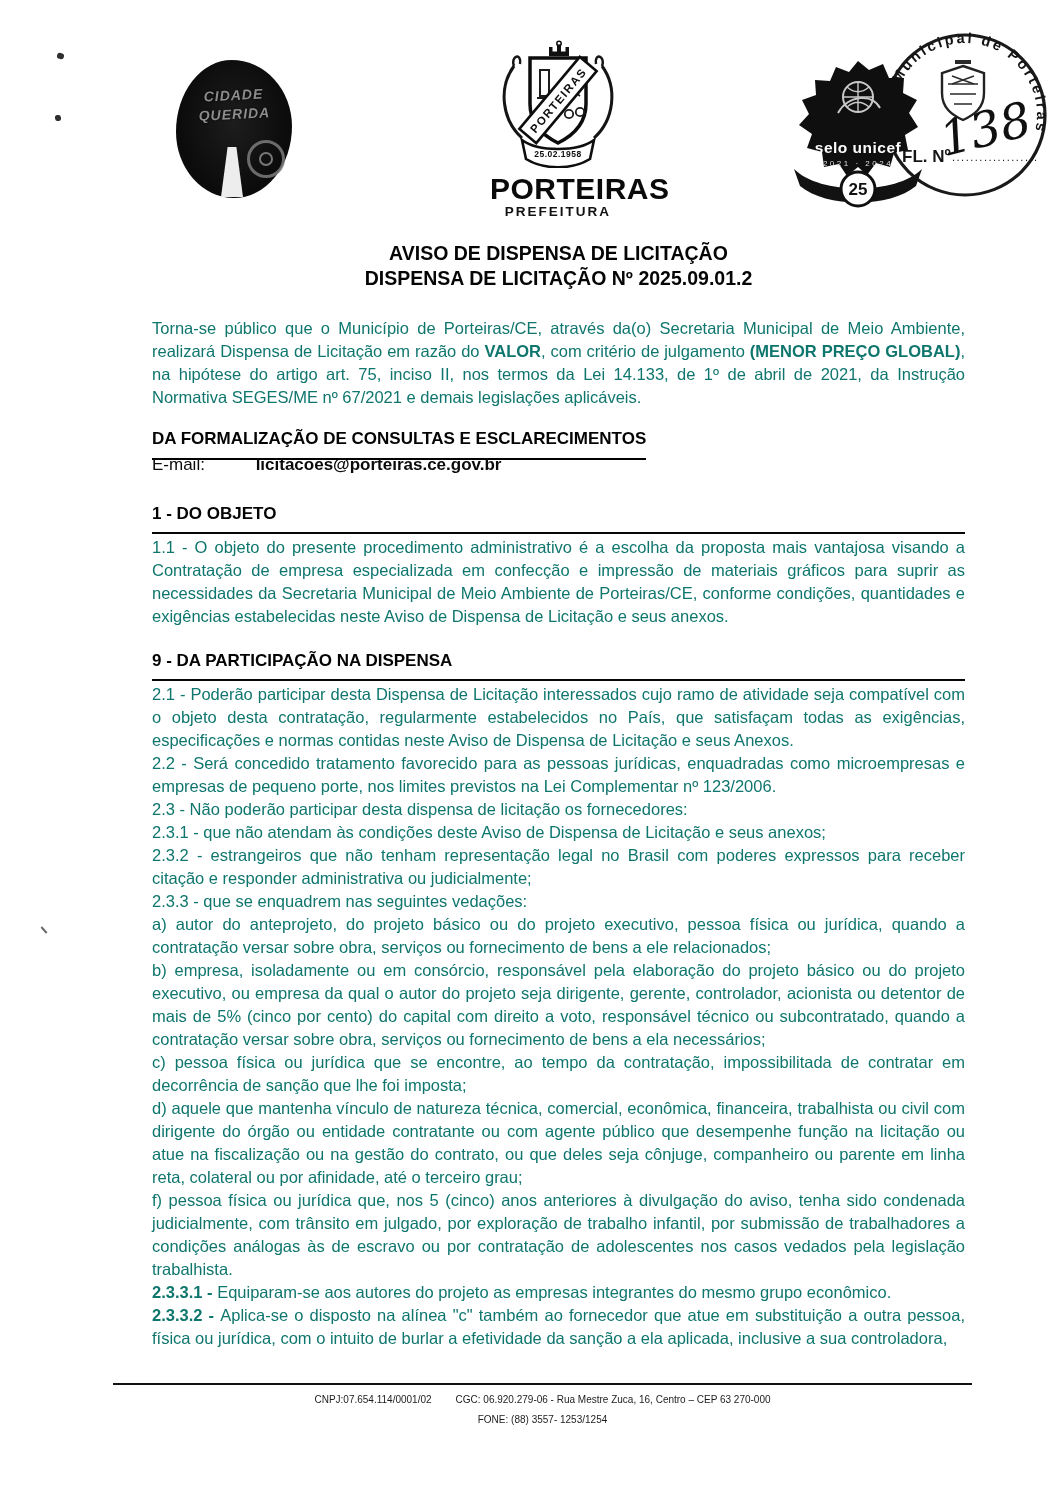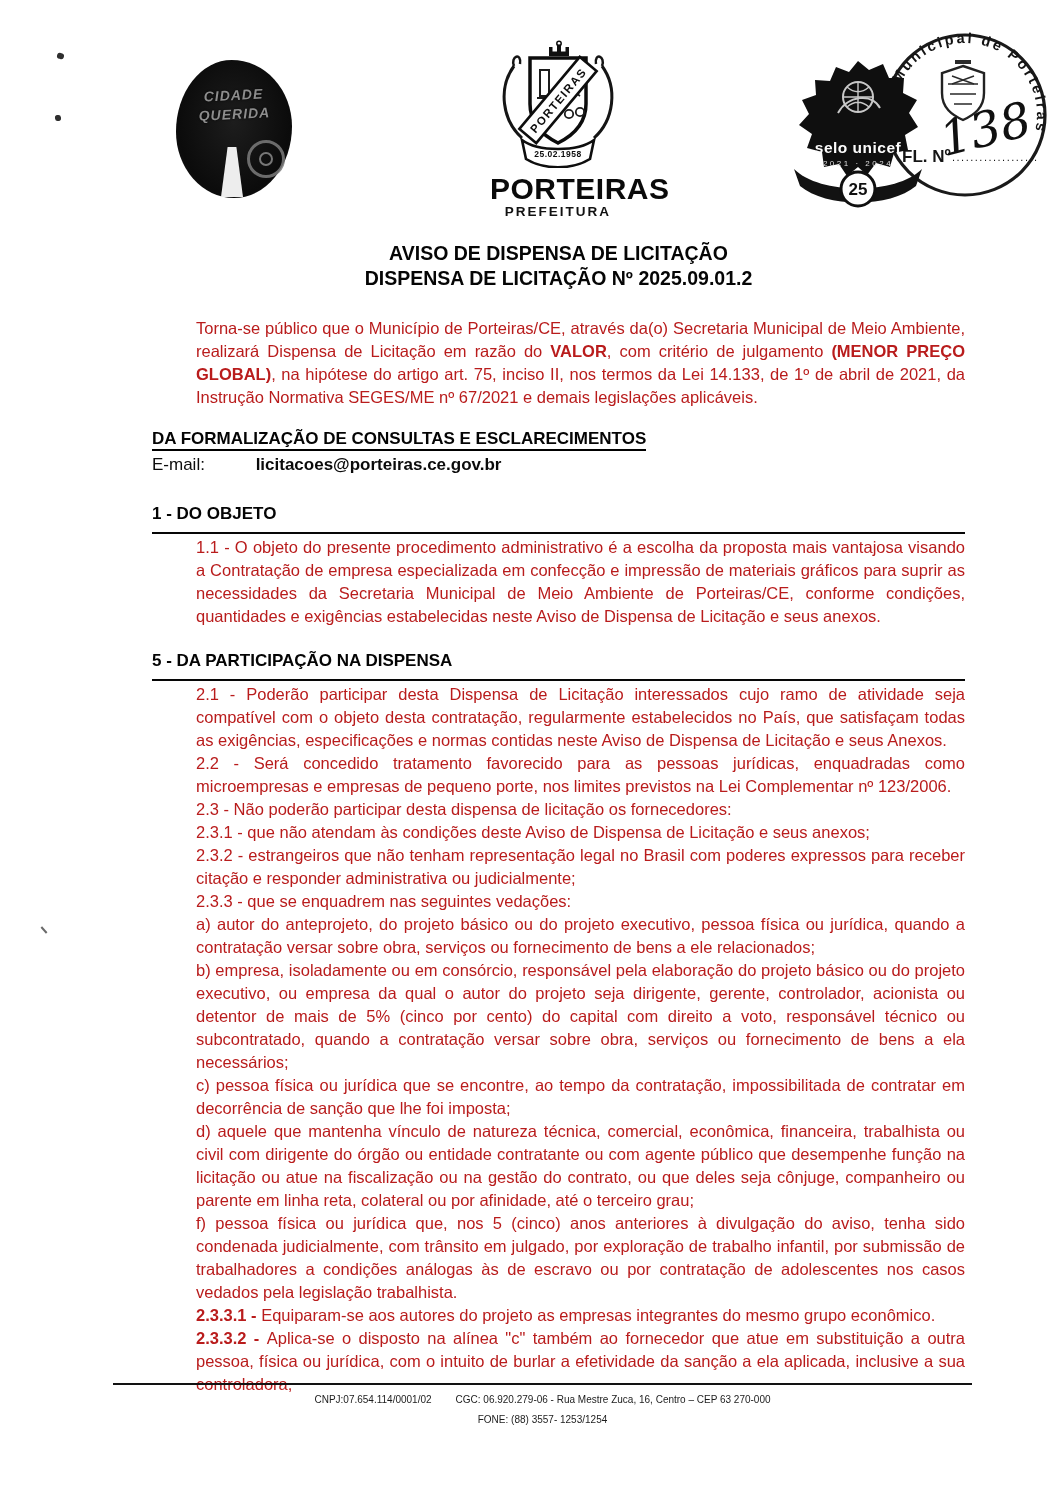--- a/index.html
+++ b/index.html
@@ -30,26 +30,26 @@
 
   .unicef{position:absolute;left:790px;top:53px;width:136px;height:166px;z-index:3;}
   .stamp{position:absolute;left:878px;top:28px;width:174px;height:174px;z-index:2;}
 
   
   .content{position:absolute;left:152px;top:0;width:813px;}
   h1.doc-title{margin:241px 0 0 0;text-align:center;font-size:19.5px;line-height:25px;font-weight:bold;color:#050505;}
   h1.doc-title span{display:block;}
 
   p{margin:0;}
-  .b{font-size:16.5px;line-height:23px;text-align:justify;color:#b91c1c;margin-left:44px;}
+  .b{font-size:16.5px;line-height:23px;text-align:justify;color:#0f766e;}
   .intro{margin-top:26px;}
 
   h2{font-size:17px;line-height:21px;font-weight:bold;color:#040404;margin:0;}
   .h-consultas{margin-top:19px;}
-  .h-consultas span{border-bottom:2.5px solid #000;padding-bottom:1px;}
+  .h-consultas span{border-bottom:2.5px solid #000;padding-bottom:10px;}
   .email-line{font-size:17px;line-height:23px;margin-top:4px;}
   .email-line strong{font-weight:bold;padding-left:46px;}
   .ruled{border-bottom:2.5px solid #060606;padding-bottom:8px;margin-top:27px;}
   .ruled.sec2{margin-top:22px;}
   .after-rule{margin-top:2px;}
   .numbold{font-weight:bold;}
 
   
   .footer{position:absolute;left:113px;top:1383px;width:859px;}
   .footer-rule{border-top:2.5px solid #121212;width:100%;}
@@ -152,21 +152,21 @@
     </h1>
 
     <p class="b intro"><span>Torna-se público que o Município de Porteiras/CE, através da(o) Secretaria Municipal de Meio Ambiente, realizará Dispensa de Licitação em razão do </span><strong>VALOR</strong><span>, com critério de julgamento </span><strong>(MENOR PREÇO GLOBAL)</strong><span>, na hipótese do artigo art. 75, inciso II, nos termos da Lei 14.133, de 1º de abril de 2021, da Instrução Normativa SEGES/ME nº 67/2021 e demais legislações aplicáveis.</span></p>
 
     <h2 class="h-consultas"><span>DA FORMALIZAÇÃO DE CONSULTAS E ESCLARECIMENTOS</span></h2>
     <p class="email-line"><span>E-mail: </span><strong>licitacoes@porteiras.ce.gov.br</strong></p>
 
     <h2 class="ruled">1 - DO OBJETO</h2>
     <p class="b after-rule">1.1 - O objeto do presente procedimento administrativo é a escolha da proposta mais vantajosa visando a Contratação de empresa especializada em confecção e impressão de materiais gráficos para suprir as necessidades da Secretaria Municipal de Meio Ambiente de Porteiras/CE, conforme condições, quantidades e exigências estabelecidas neste Aviso de Dispensa de Licitação e seus anexos.</p>
 
-    <h2 class="ruled sec2">5 - DA PARTICIPAÇÃO NA DISPENSA</h2>
+    <h2 class="ruled sec2">9 - DA PARTICIPAÇÃO NA DISPENSA</h2>
     <p class="b after-rule">2.1 - Poderão participar desta Dispensa de Licitação interessados cujo ramo de atividade seja compatível com o objeto desta contratação, regularmente estabelecidos no País, que satisfaçam todas as exigências, especificações e normas contidas neste Aviso de Dispensa de Licitação e seus Anexos.</p>
     <p class="b">2.2 - Será concedido tratamento favorecido para as pessoas jurídicas, enquadradas como microempresas e empresas de pequeno porte, nos limites previstos na Lei Complementar nº 123/2006.</p>
     <p class="b">2.3 - Não poderão participar desta dispensa de licitação os fornecedores:</p>
     <p class="b">2.3.1 - que não atendam às condições deste Aviso de Dispensa de Licitação e seus anexos;</p>
     <p class="b">2.3.2 - estrangeiros que não tenham representação legal no Brasil com poderes expressos para receber citação e responder administrativa ou judicialmente;</p>
     <p class="b">2.3.3 - que se enquadrem nas seguintes vedações:</p>
     <p class="b">a) autor do anteprojeto, do projeto básico ou do projeto executivo, pessoa física ou jurídica, quando a contratação versar sobre obra, serviços ou fornecimento de bens a ele relacionados;</p>
     <p class="b">b) empresa, isoladamente ou em consórcio, responsável pela elaboração do projeto básico ou do projeto executivo, ou empresa da qual o autor do projeto seja dirigente, gerente, controlador, acionista ou detentor de mais de 5% (cinco por cento) do capital com direito a voto, responsável técnico ou subcontratado, quando a contratação versar sobre obra, serviços ou fornecimento de bens a ela necessários;</p>
     <p class="b">c) pessoa física ou jurídica que se encontre, ao tempo da contratação, impossibilitada de contratar em decorrência de sanção que lhe foi imposta;</p>
     <p class="b">d) aquele que mantenha vínculo de natureza técnica, comercial, econômica, financeira, trabalhista ou civil com dirigente do órgão ou entidade contratante ou com agente público que desempenhe função na licitação ou atue na fiscalização ou na gestão do contrato, ou que deles seja cônjuge, companheiro ou parente em linha reta, colateral ou por afinidade, até o terceiro grau;</p>

